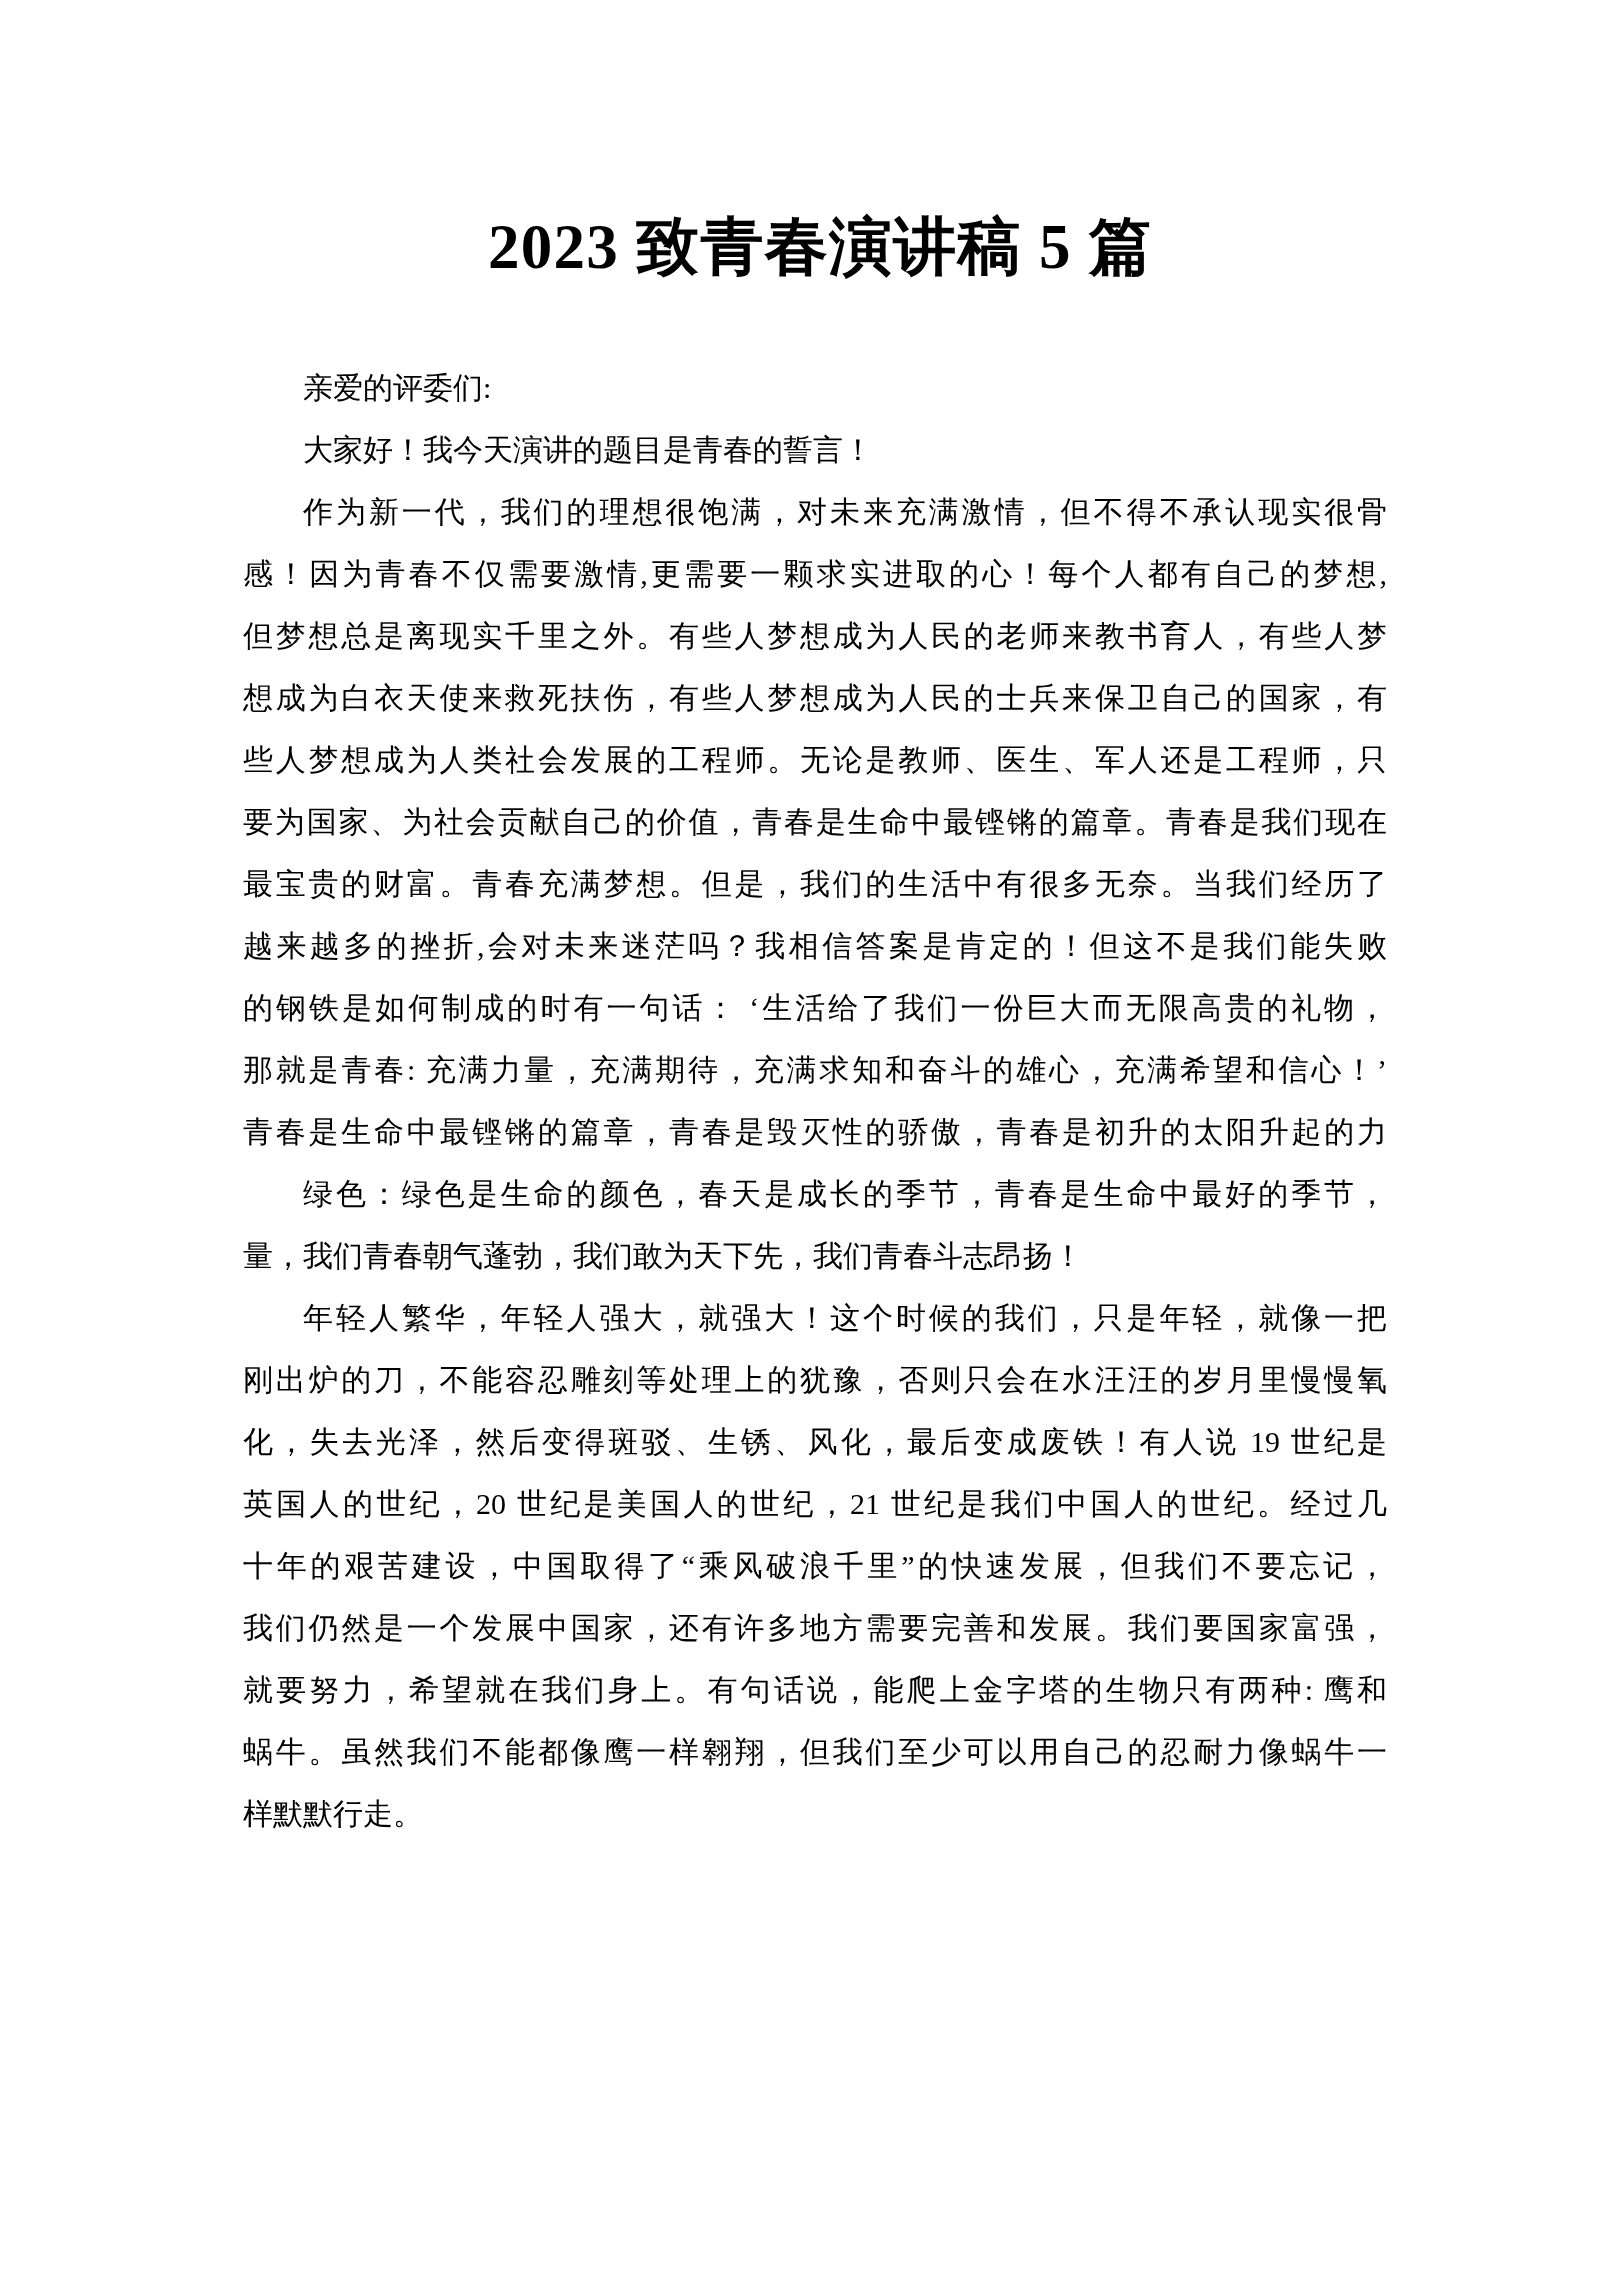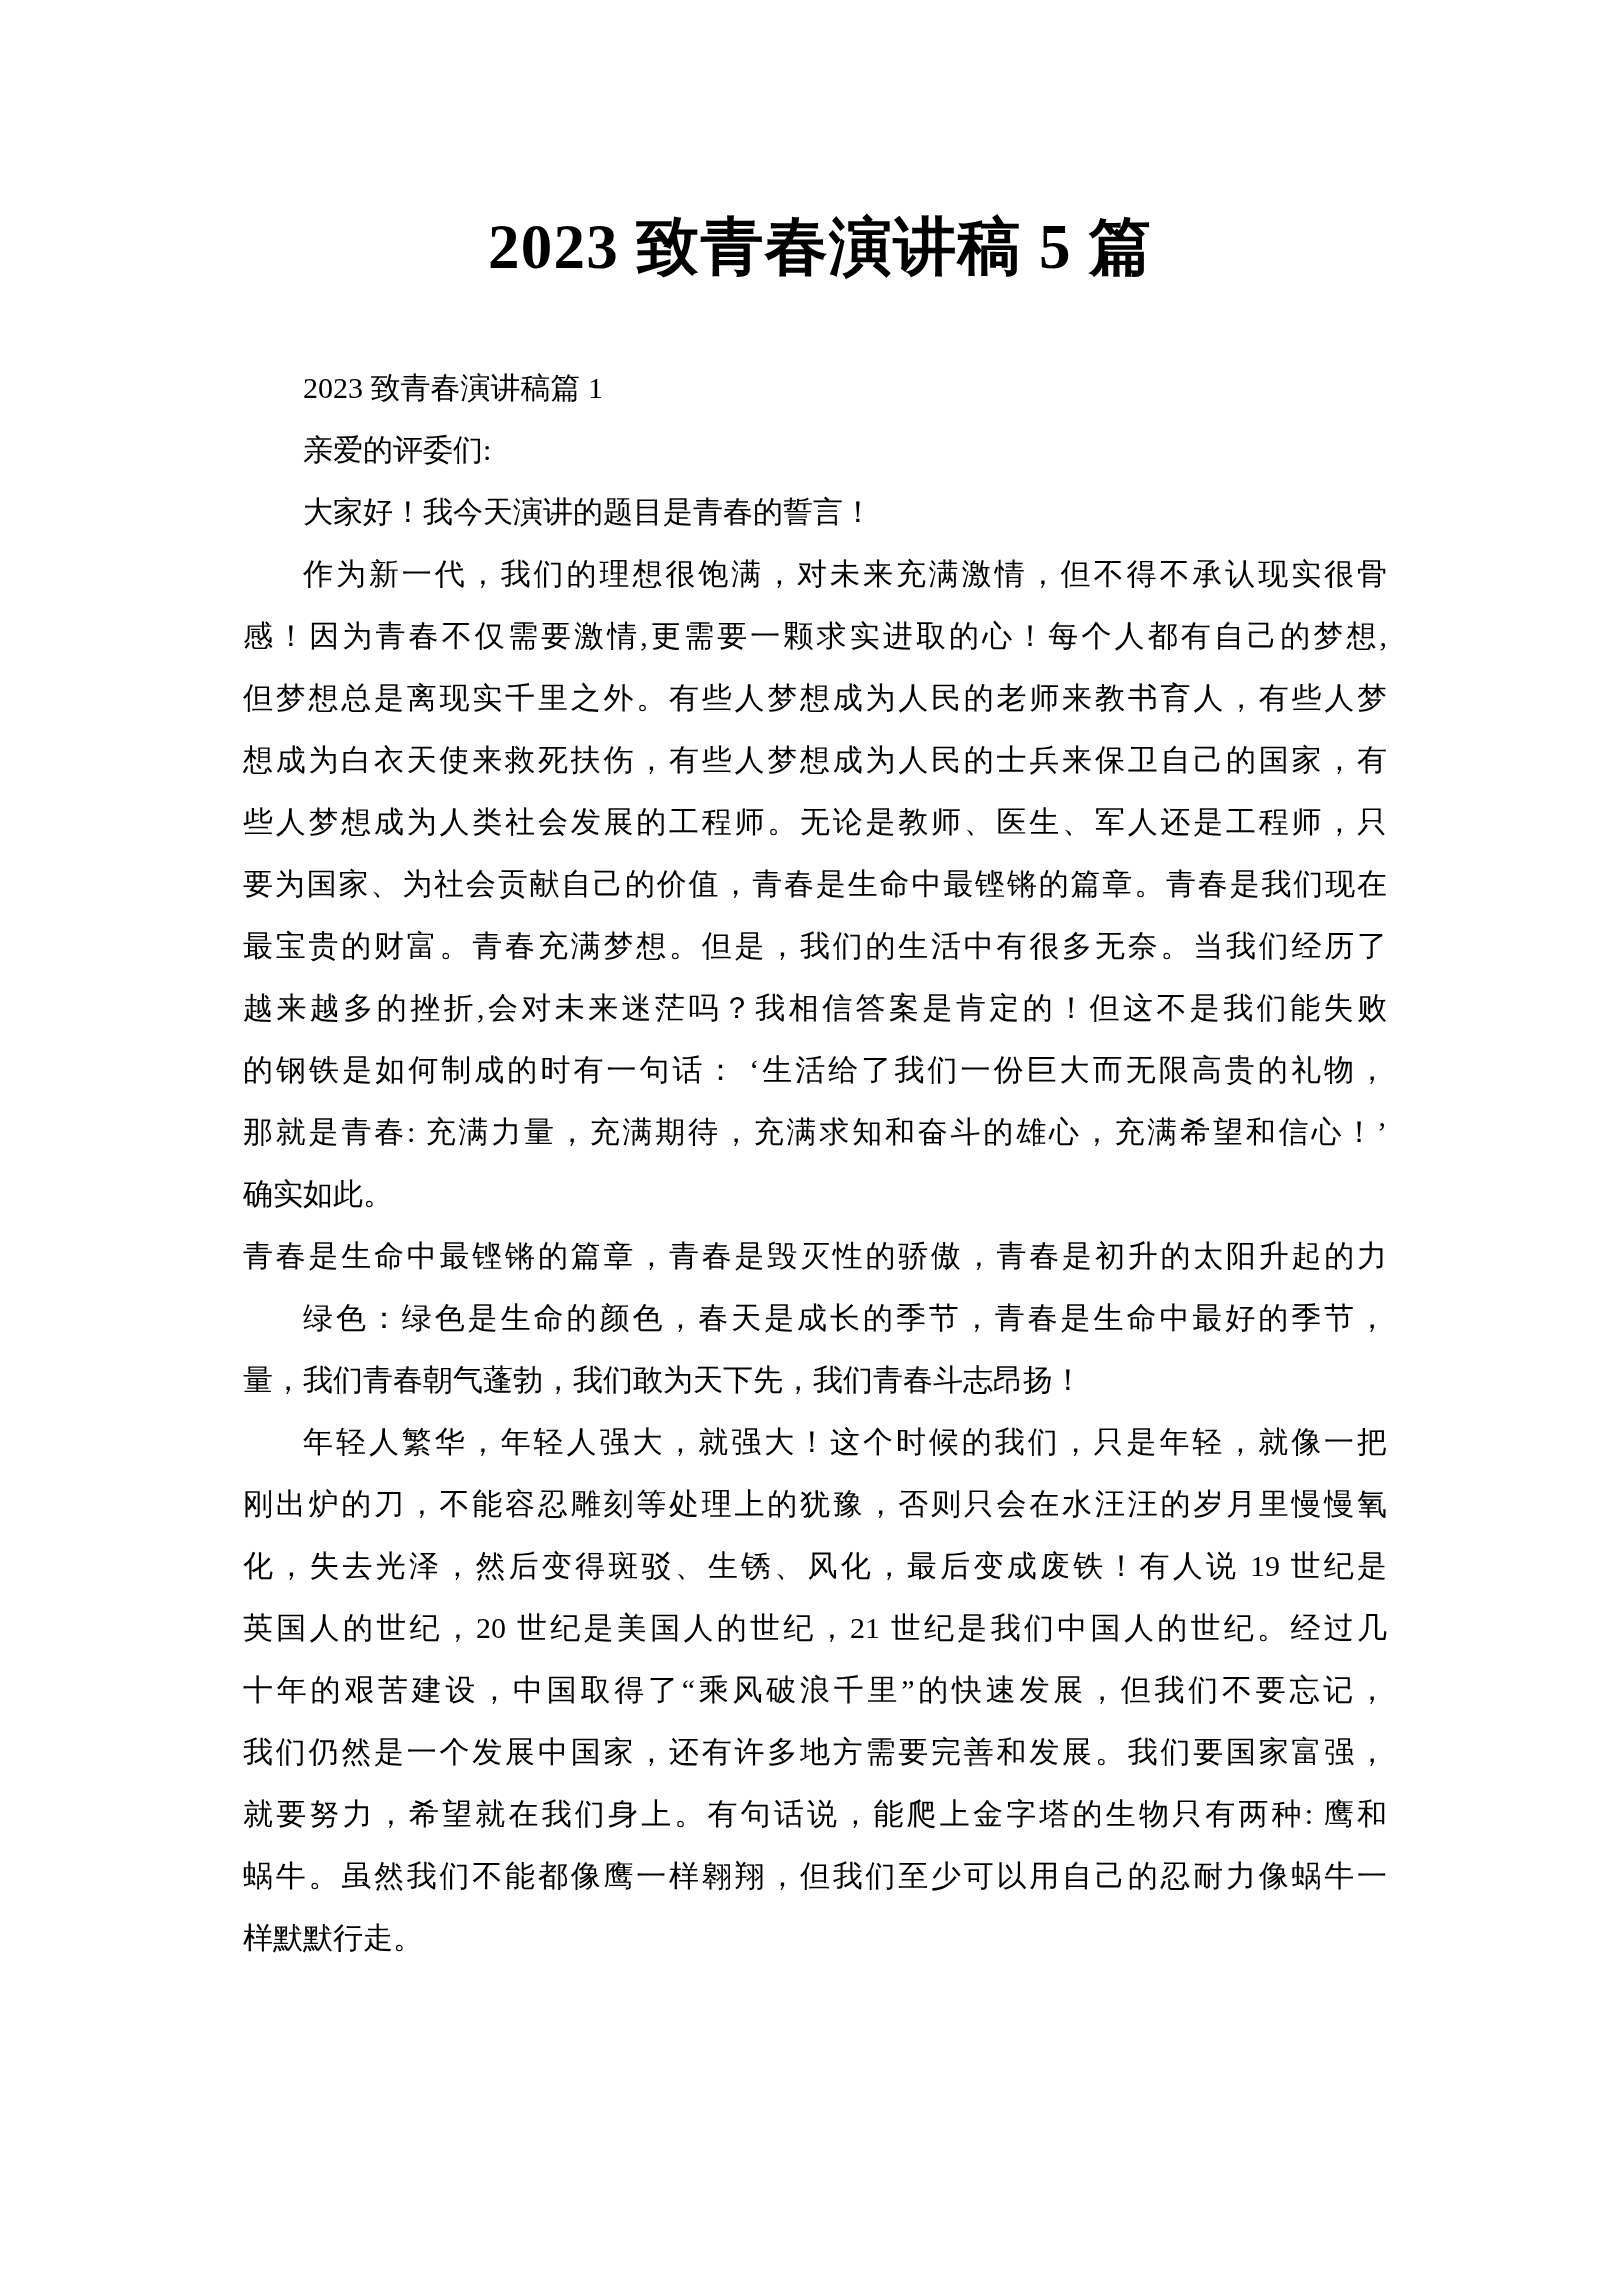--- a/index.html
+++ b/index.html
@@ -54,40 +54,36 @@
     text-align-last: left;
   }
 </style>
 </head>
 <body>
 
 <div class="page">
   <h1 class="doc-title">2023 致青春演讲稿 5 篇</h1>
   <div class="doc-body">
       <div class="paragraph">
-        <div class="line first last">2023 致青春演讲稿篇 1</div>
-      </div>
-      <div class="paragraph">
         <div class="line first last">亲爱的评委们:</div>
       </div>
       <div class="paragraph">
         <div class="line first last">大家好！我今天演讲的题目是青春的誓言！</div>
       </div>
       <div class="paragraph">
         <div class="line first">作为新一代，我们的理想很饱满，对未来充满激情，但不得不承认现实很骨</div>
         <div class="line">感！因为青春不仅需要激情,更需要一颗求实进取的心！每个人都有自己的梦想,</div>
         <div class="line">但梦想总是离现实千里之外。有些人梦想成为人民的老师来教书育人，有些人梦</div>
         <div class="line">想成为白衣天使来救死扶伤，有些人梦想成为人民的士兵来保卫自己的国家，有</div>
         <div class="line">些人梦想成为人类社会发展的工程师。无论是教师、医生、军人还是工程师，只</div>
         <div class="line">要为国家、为社会贡献自己的价值，青春是生命中最铿锵的篇章。青春是我们现在</div>
         <div class="line">最宝贵的财富。青春充满梦想。但是，我们的生活中有很多无奈。当我们经历了</div>
         <div class="line">越来越多的挫折,会对未来迷茫吗？我相信答案是肯定的！但这不是我们能失败</div>
         <div class="line">的钢铁是如何制成的时有一句话： ‘生活给了我们一份巨大而无限高贵的礼物，</div>
         <div class="line">那就是青春: 充满力量，充满期待，充满求知和奋斗的雄心，充满希望和信心！’</div>
-        <div class="line last">确实如此。</div>
       </div>
       <div class="paragraph">
         <div class="line">青春是生命中最铿锵的篇章，青春是毁灭性的骄傲，青春是初升的太阳升起的力</div>
         <div class="line first">绿色：绿色是生命的颜色，春天是成长的季节，青春是生命中最好的季节，</div>
         <div class="line last">量，我们青春朝气蓬勃，我们敢为天下先，我们青春斗志昂扬！</div>
       </div>
       <div class="paragraph">
         <div class="line first">年轻人繁华，年轻人强大，就强大！这个时候的我们，只是年轻，就像一把</div>
         <div class="line">刚出炉的刀，不能容忍雕刻等处理上的犹豫，否则只会在水汪汪的岁月里慢慢氧</div>
         <div class="line">化，失去光泽，然后变得斑驳、生锈、风化，最后变成废铁！有人说 19 世纪是</div>

